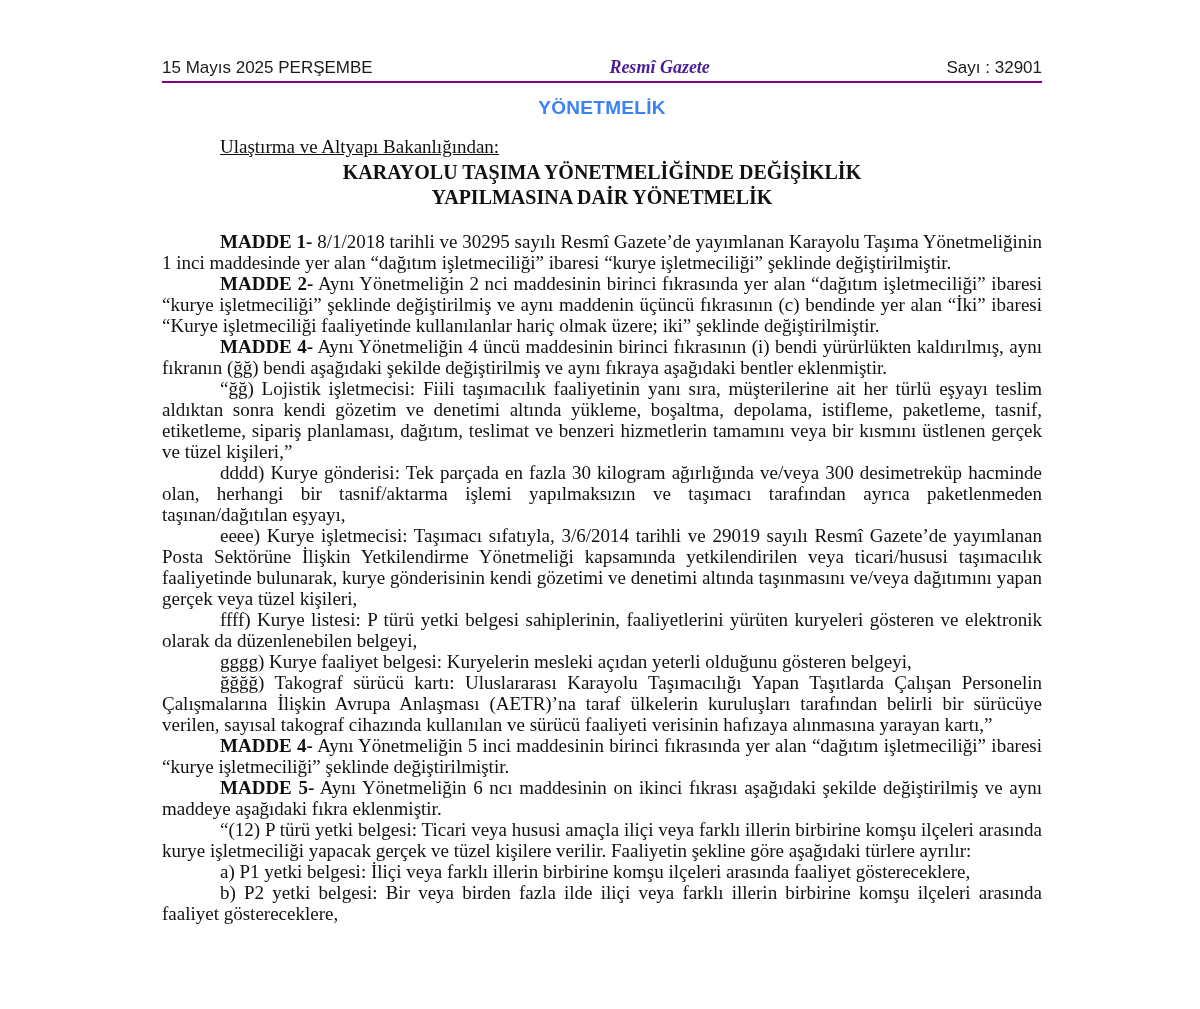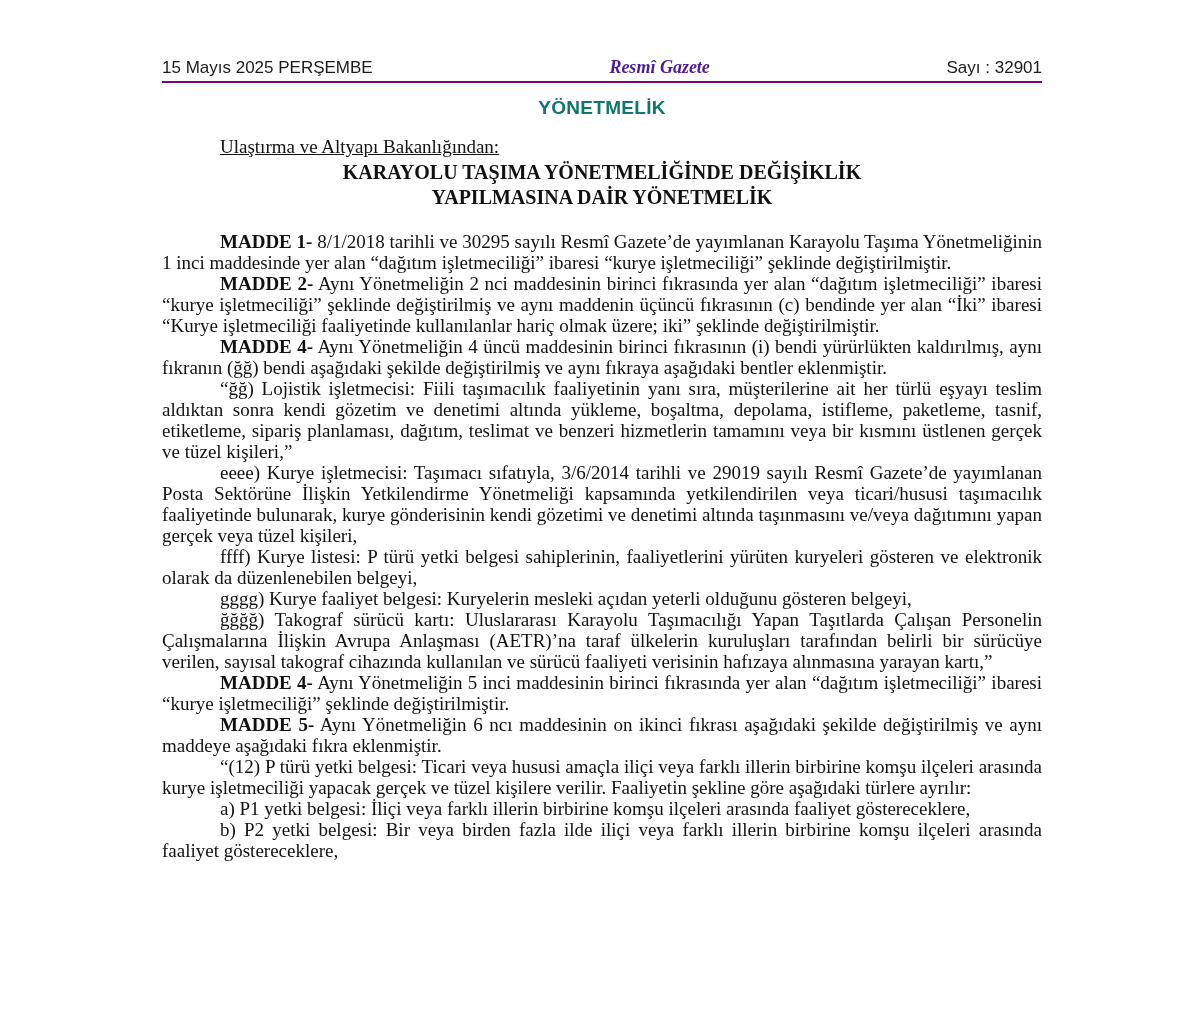--- a/index.html
+++ b/index.html
@@ -49,21 +49,21 @@
     margin: 3px 0 0 0;
   }
   
   .section-heading {
     margin-top: 14px;
     text-align: center;
     font-family: "Liberation Sans", sans-serif;
     font-weight: bold;
     font-size: 19px;
     letter-spacing: 0.3px;
-    color: #0f766e;
+    color: #3b82f6;
   }
   
   .ministry {
     margin: 17px 0 0 58px;
     font-size: 19px;
     text-decoration: underline;
   }
   .doc-title {
     margin: 2px 0 0 0;
     text-align: center;
@@ -104,20 +104,21 @@
 
     <p class="ministry">Ulaştırma ve Altyapı Bakanlığından:</p>
 
     <h1 class="doc-title"><span>KARAYOLU TAŞIMA YÖNETMELİĞİNDE DEĞİŞİKLİK</span><br><span>YAPILMASINA DAİR YÖNETMELİK</span></h1>
 
     <div class="paragraphs">
       <p class="para"><b>MADDE 1-</b><span> 8/1/2018 tarihli ve 30295 sayılı Resmî Gazete’de yayımlanan Karayolu Taşıma Yönetmeliğinin 1 inci maddesinde yer alan “dağıtım işletmeciliği” ibaresi “kurye işletmeciliği” şeklinde değiştirilmiştir.</span></p>
       <p class="para"><b>MADDE 2-</b><span> Aynı Yönetmeliğin 2 nci maddesinin birinci fıkrasında yer alan “dağıtım işletmeciliği” ibaresi “kurye işletmeciliği” şeklinde değiştirilmiş ve aynı maddenin üçüncü fıkrasının (c) bendinde yer alan “İki” ibaresi “Kurye işletmeciliği faaliyetinde kullanılanlar hariç olmak üzere; iki” şeklinde değiştirilmiştir.</span></p>
       <p class="para"><b>MADDE 4-</b><span> Aynı Yönetmeliğin 4 üncü maddesinin birinci fıkrasının (i) bendi yürürlükten kaldırılmış, aynı fıkranın (ğğ) bendi aşağıdaki şekilde değiştirilmiş ve aynı fıkraya aşağıdaki bentler eklenmiştir.</span></p>
       <p class="para"><span>“ğğ) Lojistik işletmecisi: Fiili taşımacılık faaliyetinin yanı sıra, müşterilerine ait her türlü eşyayı teslim aldıktan sonra kendi gözetim ve denetimi altında yükleme, boşaltma, depolama, istifleme, paketleme, tasnif, etiketleme, sipariş planlaması, dağıtım, teslimat ve benzeri hizmetlerin tamamını veya bir kısmını üstlenen gerçek ve tüzel kişileri,”</span></p>
+      <p class="para"><span>dddd) Kurye gönderisi: Tek parçada en fazla 30 kilogram ağırlığında ve/veya 300 desimetreküp hacminde olan, herhangi bir tasnif/aktarma işlemi yapılmaksızın ve taşımacı tarafından ayrıca paketlenmeden taşınan/dağıtılan eşyayı,</span></p>
       <p class="para"><span>eeee) Kurye işletmecisi: Taşımacı sıfatıyla, 3/6/2014 tarihli ve 29019 sayılı Resmî Gazete’de yayımlanan Posta Sektörüne İlişkin Yetkilendirme Yönetmeliği kapsamında yetkilendirilen veya ticari/hususi taşımacılık faaliyetinde bulunarak, kurye gönderisinin kendi gözetimi ve denetimi altında taşınmasını ve/veya dağıtımını yapan gerçek veya tüzel kişileri,</span></p>
       <p class="para"><span>ffff) Kurye listesi: P türü yetki belgesi sahiplerinin, faaliyetlerini yürüten kuryeleri gösteren ve elektronik olarak da düzenlenebilen belgeyi,</span></p>
       <p class="para"><span>gggg) Kurye faaliyet belgesi: Kuryelerin mesleki açıdan yeterli olduğunu gösteren belgeyi,</span></p>
       <p class="para"><span>ğğğğ) Takograf sürücü kartı: Uluslararası Karayolu Taşımacılığı Yapan Taşıtlarda Çalışan Personelin Çalışmalarına İlişkin Avrupa Anlaşması (AETR)’na taraf ülkelerin kuruluşları tarafından belirli bir sürücüye verilen, sayısal takograf cihazında kullanılan ve sürücü faaliyeti verisinin hafızaya alınmasına yarayan kartı,”</span></p>
       <p class="para"><b>MADDE 4-</b><span> Aynı Yönetmeliğin 5 inci maddesinin birinci fıkrasında yer alan “dağıtım işletmeciliği” ibaresi “kurye işletmeciliği” şeklinde değiştirilmiştir.</span></p>
       <p class="para"><b>MADDE 5-</b><span> Aynı Yönetmeliğin 6 ncı maddesinin on ikinci fıkrası aşağıdaki şekilde değiştirilmiş ve aynı maddeye aşağıdaki fıkra eklenmiştir.</span></p>
       <p class="para"><span>“(12) P türü yetki belgesi: Ticari veya hususi amaçla iliçi veya farklı illerin birbirine komşu ilçeleri arasında kurye işletmeciliği yapacak gerçek ve tüzel kişilere verilir. Faaliyetin şekline göre aşağıdaki türlere ayrılır:</span></p>
       <p class="para"><span>a) P1 yetki belgesi: İliçi veya farklı illerin birbirine komşu ilçeleri arasında faaliyet göstereceklere,</span></p>
       <p class="para"><span>b) P2 yetki belgesi: Bir veya birden fazla ilde iliçi veya farklı illerin birbirine komşu ilçeleri arasında faaliyet göstereceklere,</span></p>
 

